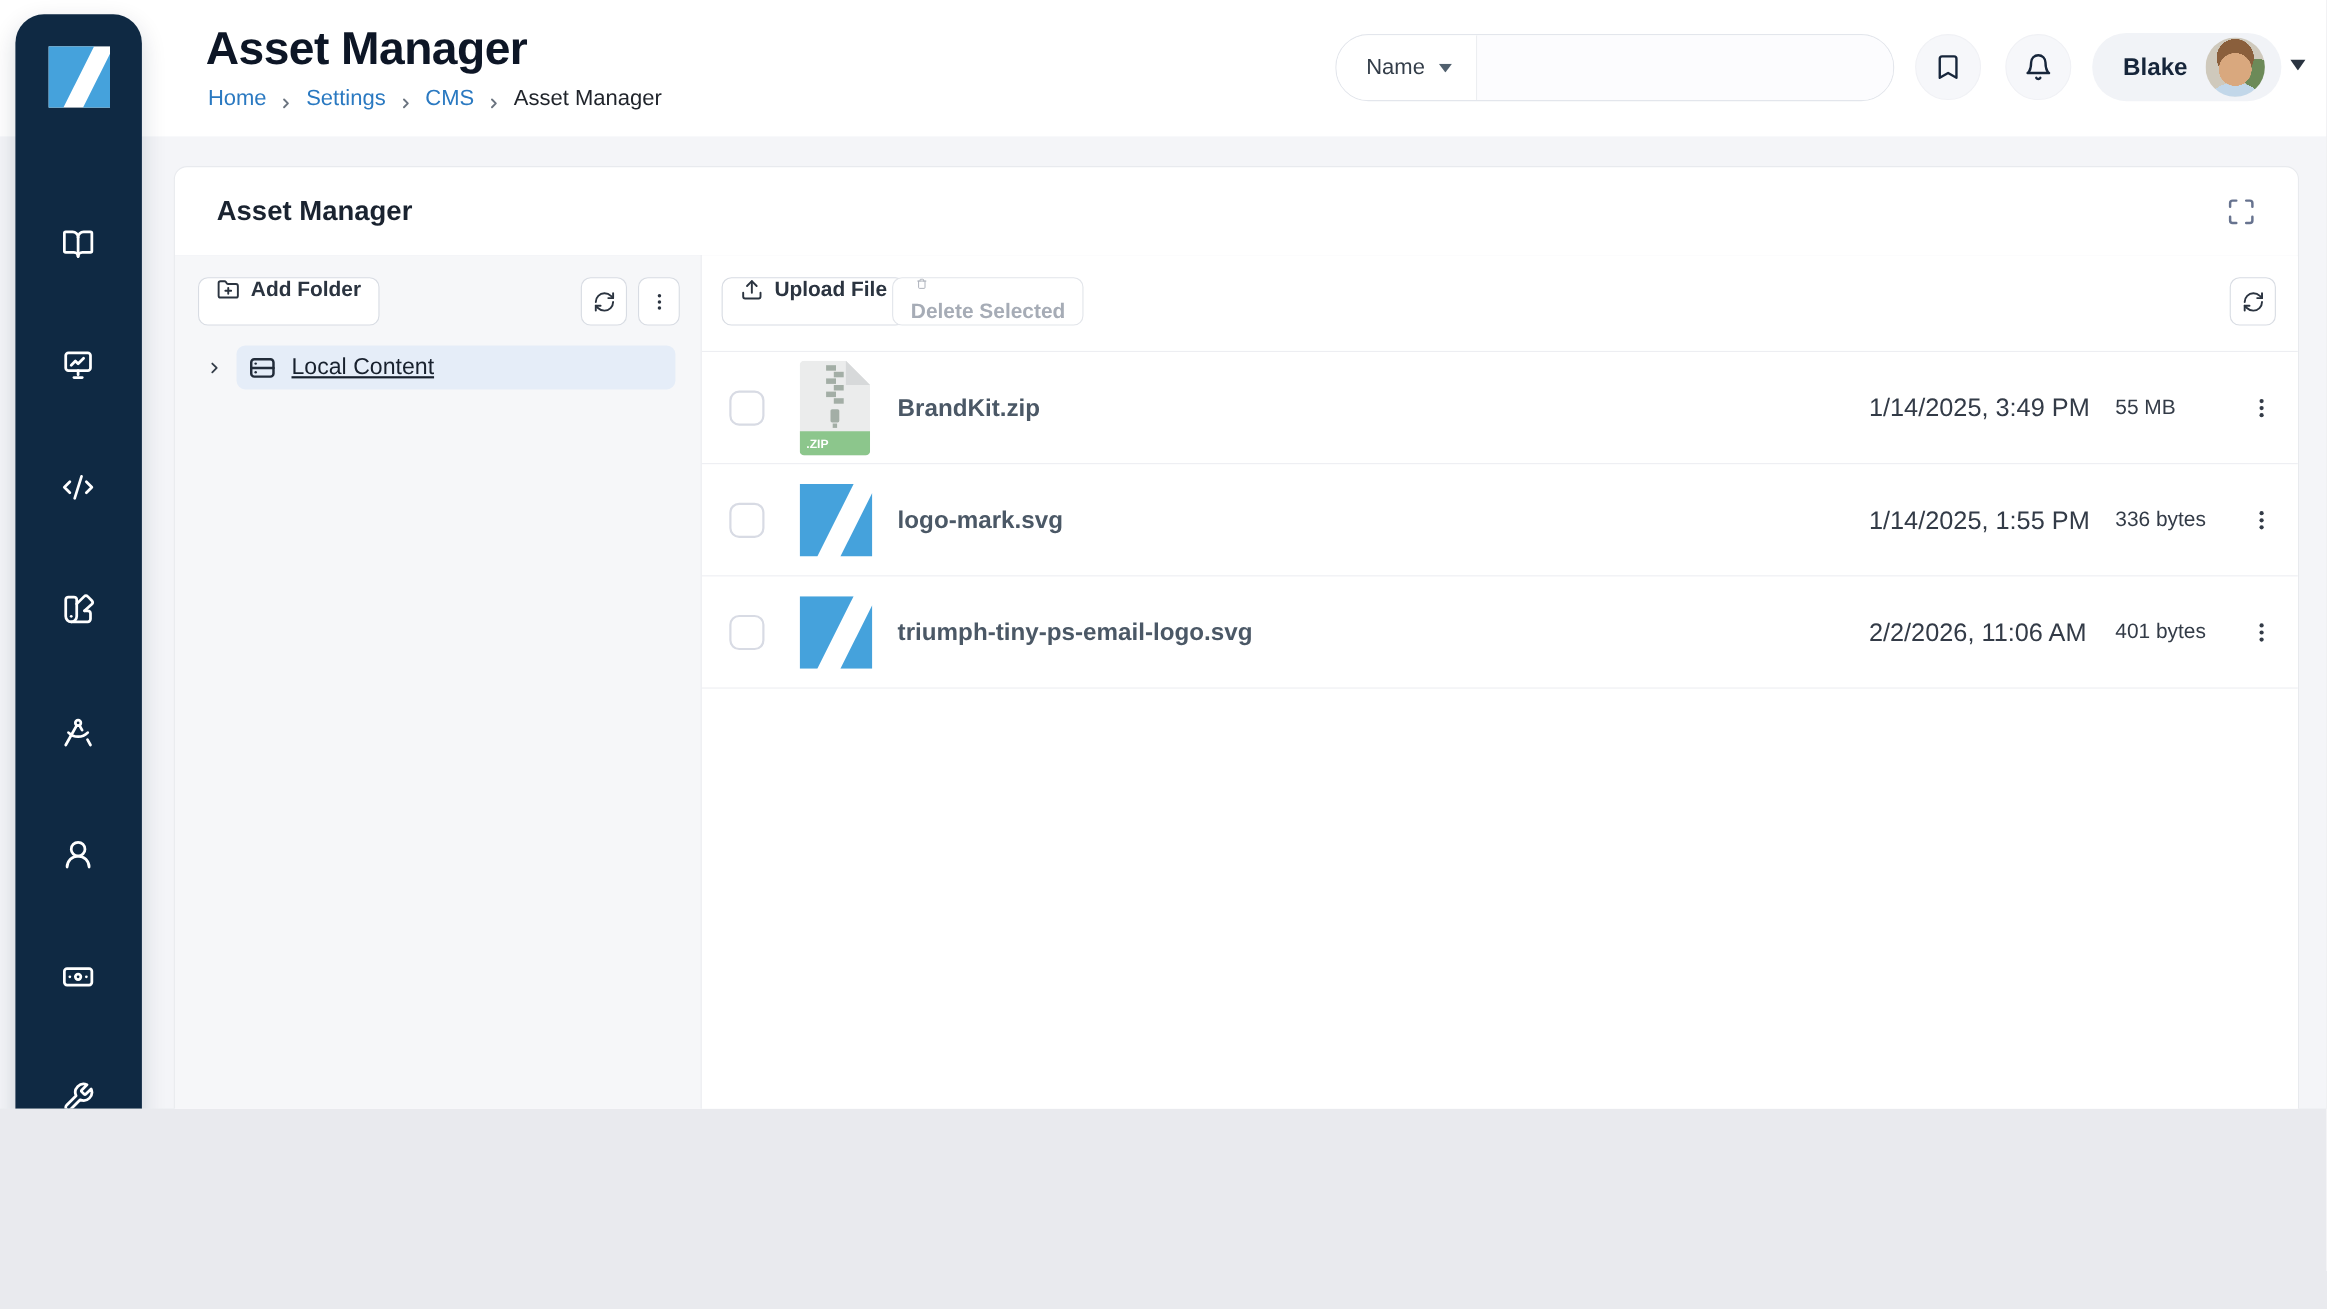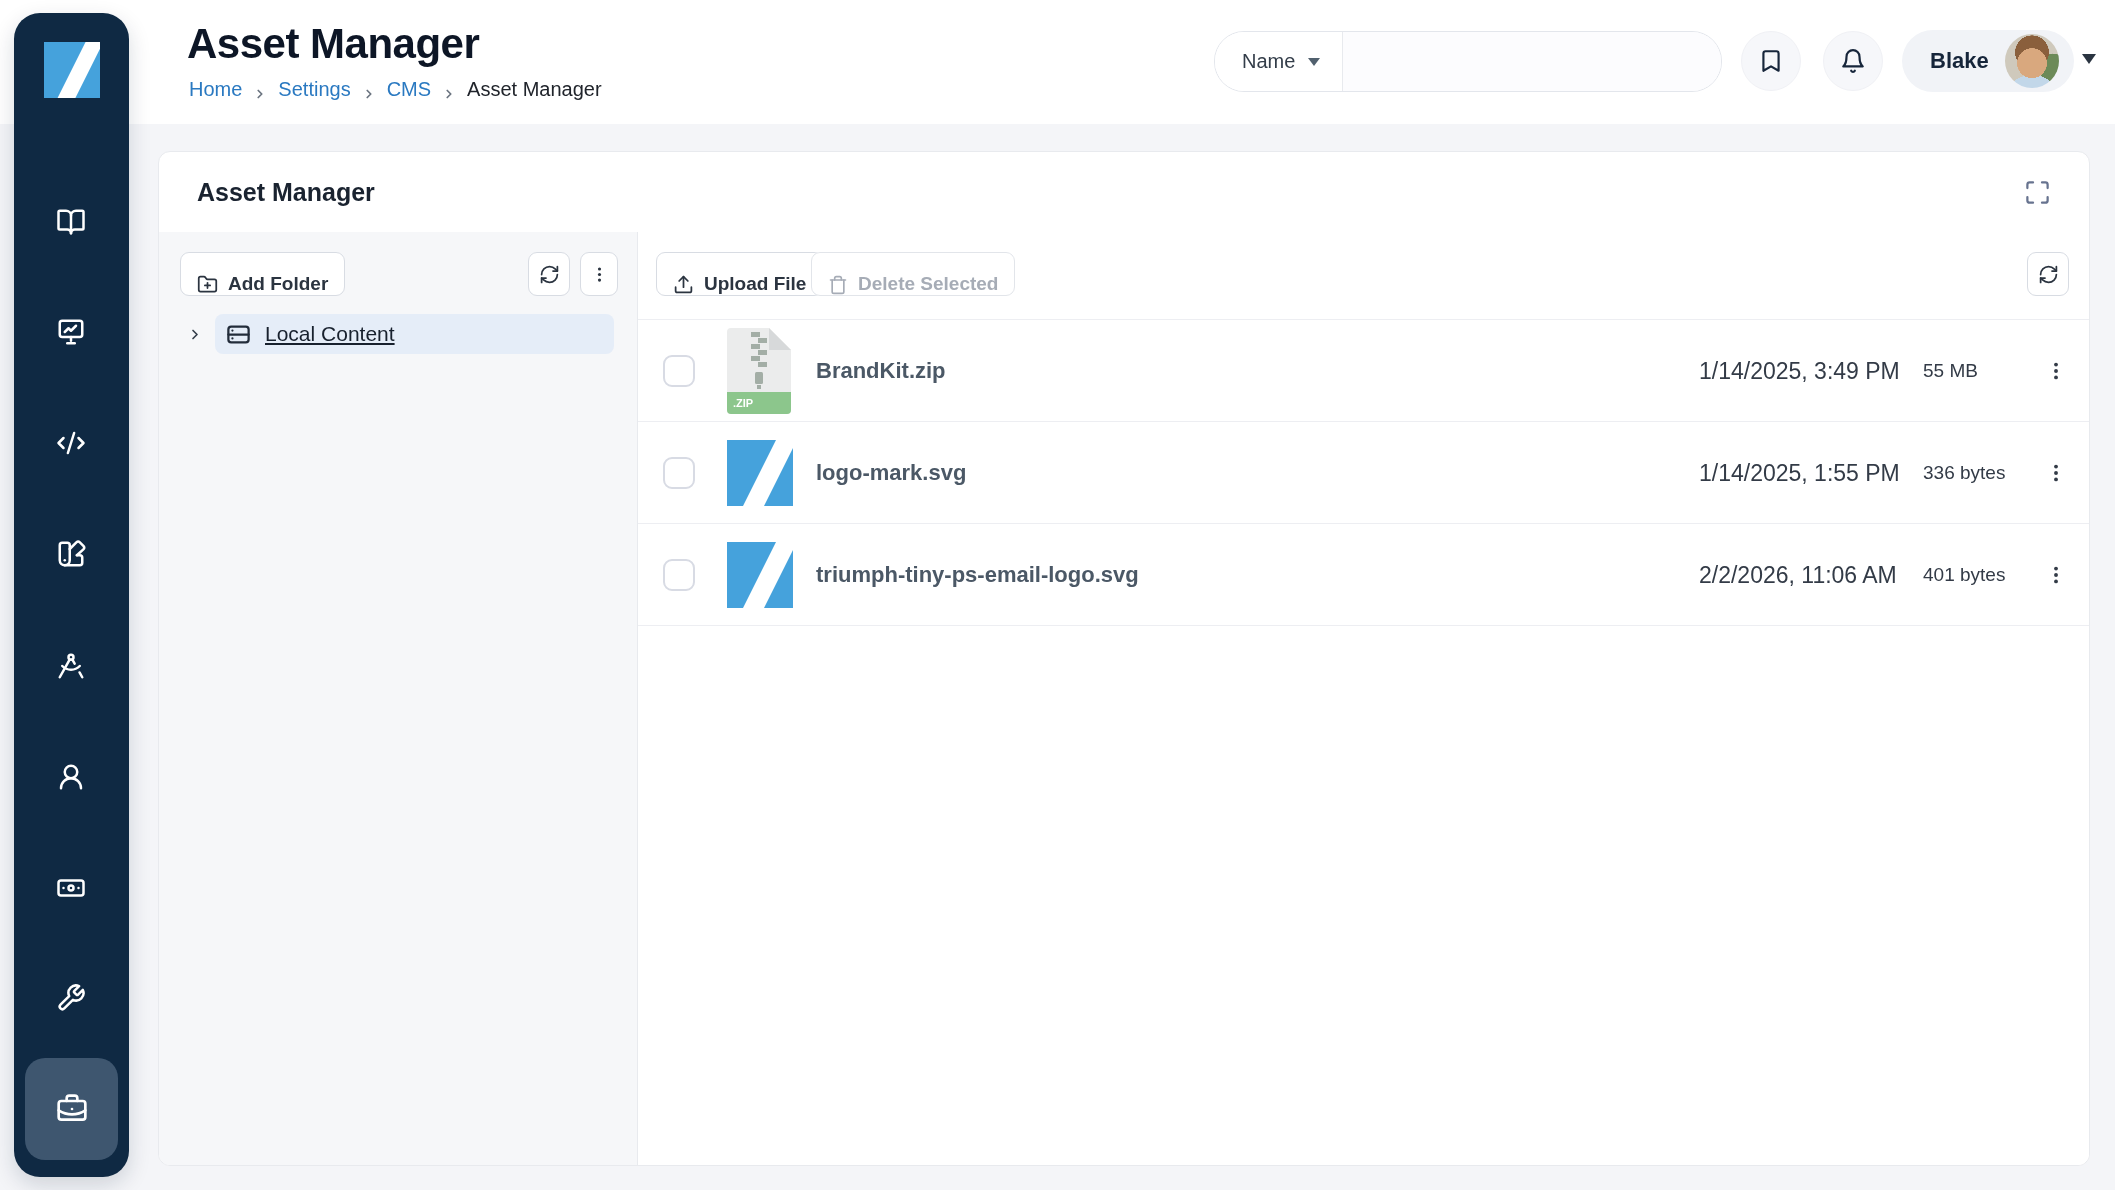--- a/index.html
+++ b/index.html
@@ -1,16 +1,16 @@
 <!DOCTYPE html>
 <html><head>
 <meta charset="utf-8">
 <style>
   html,body{margin:0;padding:0;background:#e9eaee;}
-  .screen{position:relative;width:2115px;height:1190px;overflow:hidden;background:#f4f5f8;
+  .screen{position:relative;width:2115px;height:1008px;overflow:hidden;background:#f4f5f8;
           font-family:"Liberation Sans",sans-serif;color:#20242b;}
   svg{display:block}
   button{font-family:"Liberation Sans",sans-serif;cursor:pointer;}
 
   
   .topband{position:absolute;left:0;top:0;width:2115px;height:124px;background:#ffffff;}
   .page-title{position:absolute;left:187px;top:20px;margin:0;font-size:42px;font-weight:700;
               letter-spacing:-0.5px;color:#0d1626;}
   .breadcrumb{position:absolute;left:189px;top:78px;display:flex;align-items:flex-end;gap:11px;font-size:20px;}
   .breadcrumb a{color:#2a79c1;text-decoration:none;}
@@ -54,37 +54,37 @@
   .card{position:absolute;left:158px;top:151px;width:1932px;height:1015px;background:#fff;
         border:1px solid #e8eaee;border-radius:12px;box-sizing:border-box;overflow:hidden;}
   .card-header{position:absolute;left:0;top:0;right:0;height:80px;border-bottom:1px solid #e8eaee;}
   .card-title{position:absolute;left:38px;top:0;margin:0;line-height:80px;font-size:25px;font-weight:700;color:#1a2330;}
   .expand-btn{position:absolute;right:32px;top:20px;width:40px;height:40px;background:transparent;border:none;
               color:#67738f;display:flex;align-items:center;justify-content:center;}
 
   .tree-pane{position:absolute;left:0;top:80px;bottom:0;width:479px;background:#f6f7f9;
              border-right:1px solid #e8eaee;box-sizing:border-box;}
   .toolbar-btn{height:44px;border-radius:9px;border:1px solid #d8dce3;background:#fff;display:flex;
-               align-items:flex-end;gap:10px;font-size:19px;font-weight:700;color:#2b3440;padding:0 16px;box-sizing:border-box;}
+               align-items:flex-start;gap:10px;font-size:19px;font-weight:700;color:#2b3440;padding:0 16px;box-sizing:border-box;}
   .btn-add-folder{position:absolute;left:21px;top:20px;}
   .btn-icon-sq{position:absolute;top:20px;width:42px;height:44px;border-radius:9px;border:1px solid #d8dce3;
                background:#fff;color:#2b3440;display:flex;align-items:center;justify-content:center;padding:0;}
   .btn-tree-refresh{left:369px;}
   .btn-tree-menu{left:421px;width:38px;}
 
   .tree-chevron{position:absolute;left:22px;top:88px;width:28px;height:28px;background:transparent;border:none;
                 color:#333d49;display:flex;align-items:center;justify-content:center;}
   .tree-row{position:absolute;left:56px;top:82px;width:399px;height:40px;border-radius:8px;background:#e5edf8;
             display:flex;align-items:center;gap:13px;padding-left:10px;box-sizing:border-box;cursor:pointer;}
   .tree-row .tree-label{font-size:21px;color:#18212e;text-decoration:underline;}
   .tree-row svg{color:#222c3a;}
 
   .files-pane{position:absolute;left:479px;top:80px;bottom:0;right:0;background:#fff;}
   .btn-upload{position:absolute;left:18px;top:20px;}
-  .btn-delete{position:absolute;left:173px;top:20px;color:#a6acb6;border-color:#e2e5ea;cursor:default;}
+  .btn-delete{position:absolute;left:173px;top:20px;color:#a6acb6;border-color:#e2e5ea;cursor:default;flex-direction:column;}
   .btn-files-refresh{left:1389px;}
 
   .file-list{position:absolute;left:0;right:0;top:87px;border-top:1px solid #edeef2;}
   .file-row{position:relative;height:101px;border-bottom:1px solid #edeef2;}
   .file-row > *{position:absolute;top:50%;transform:translateY(-50%);}
   .checkbox{left:25px;width:28px;height:28px;border-radius:9px;border:2px solid #d8dbe4;background:#fff;cursor:pointer;}
   .file-icon{left:89px;}
   .file-name{left:178px;font-size:22px;color:#4b5866;font-weight:bold;}
   .file-date{left:1061px;font-size:23px;color:#333b47;}
   .file-size{left:1285px;font-size:19px;color:#333b47;}

